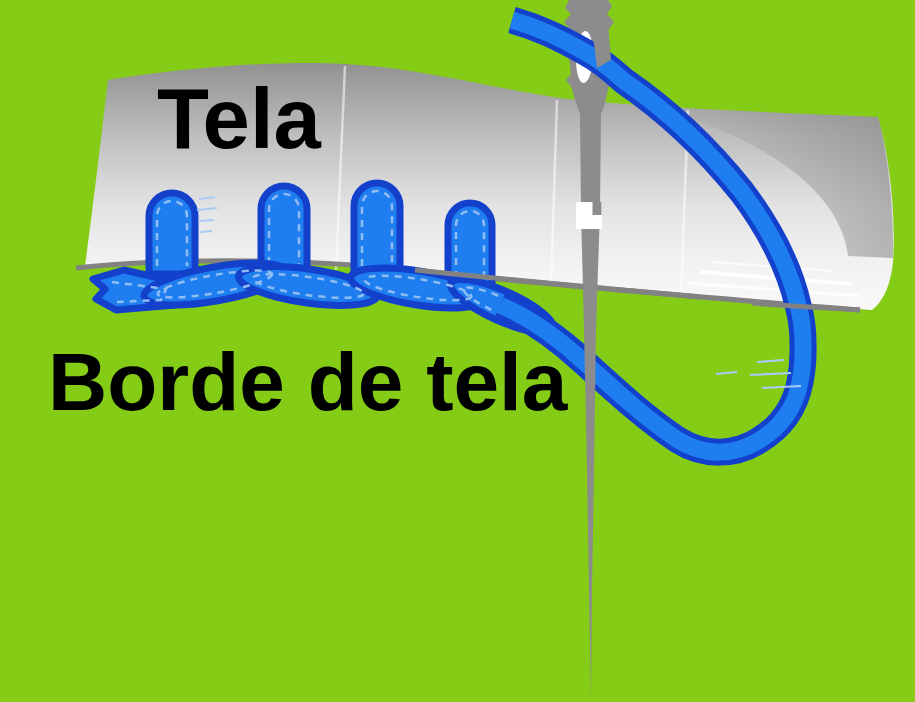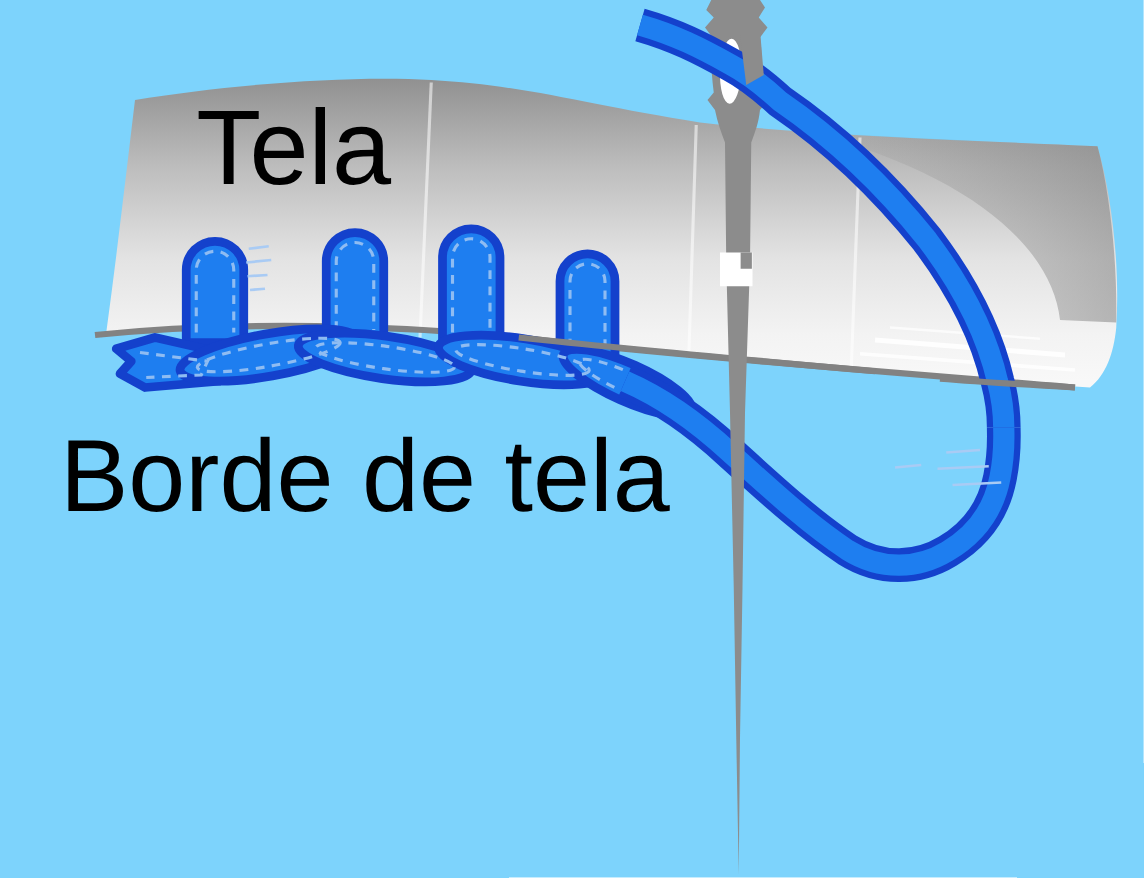--- a/index.html
+++ b/index.html
@@ -1,21 +1,22 @@
 <!DOCTYPE html>
 <html><head>
 <meta charset="utf-8">
 <style>
   html,body{margin:0;padding:0;background:#ffffff;}
   #stage{
     position:relative;
     width:915px;height:702px;
     overflow:hidden;
-    background:#7dd3fc;
+    background:#84cc16;
     font-family:"Liberation Sans", sans-serif;
+    font-weight:bold;
   }
   #art{position:absolute;left:0;top:0;width:915px;height:702px;}
   .label{
     position:absolute;
     color:#000000;
     white-space:nowrap;
     line-height:1;
     letter-spacing:0px;
     user-select:none;
   }

